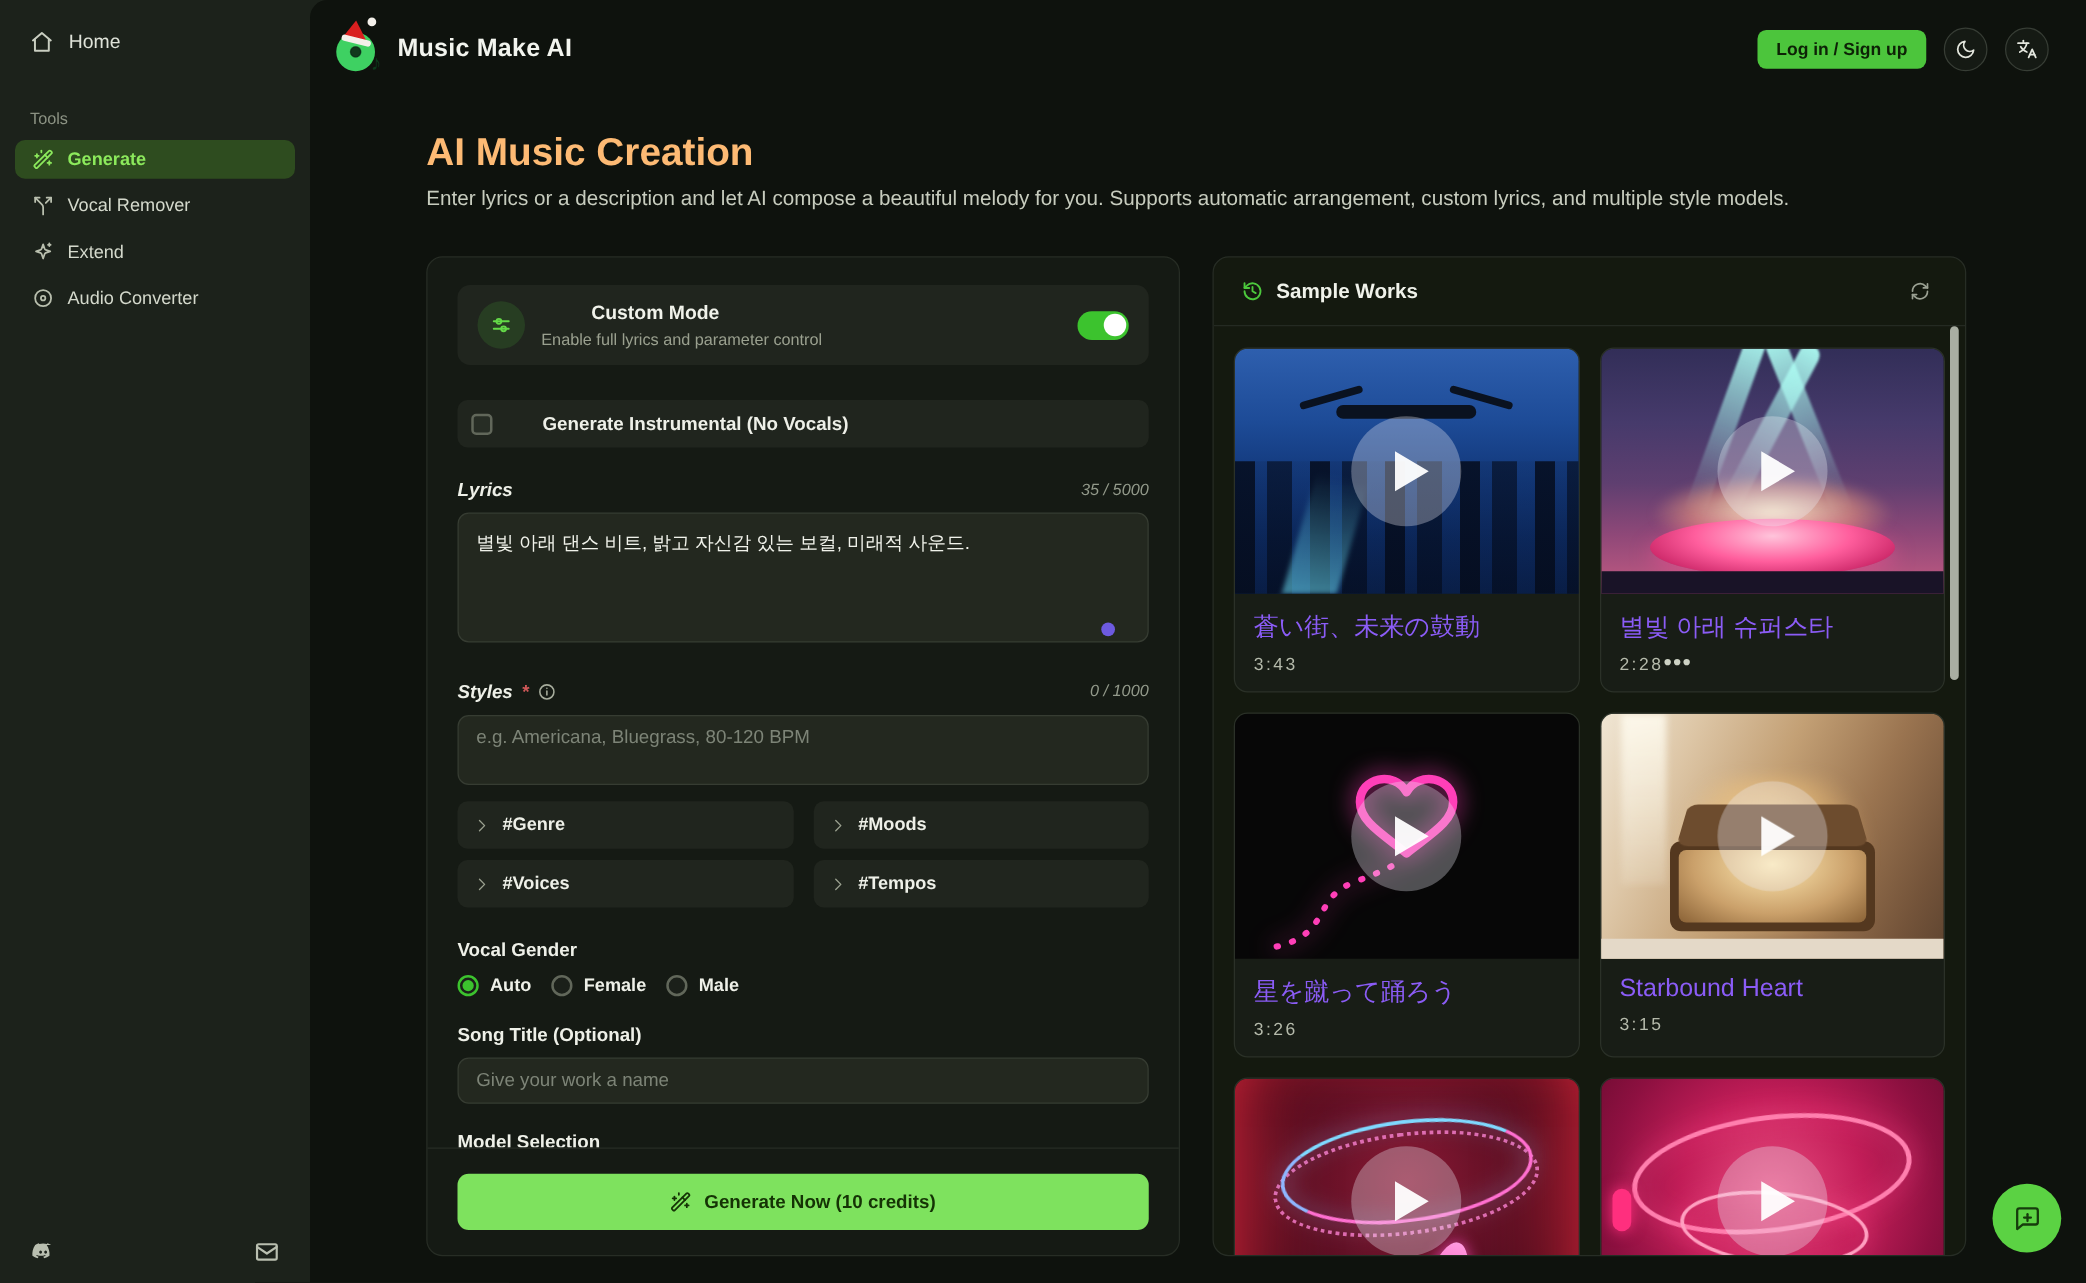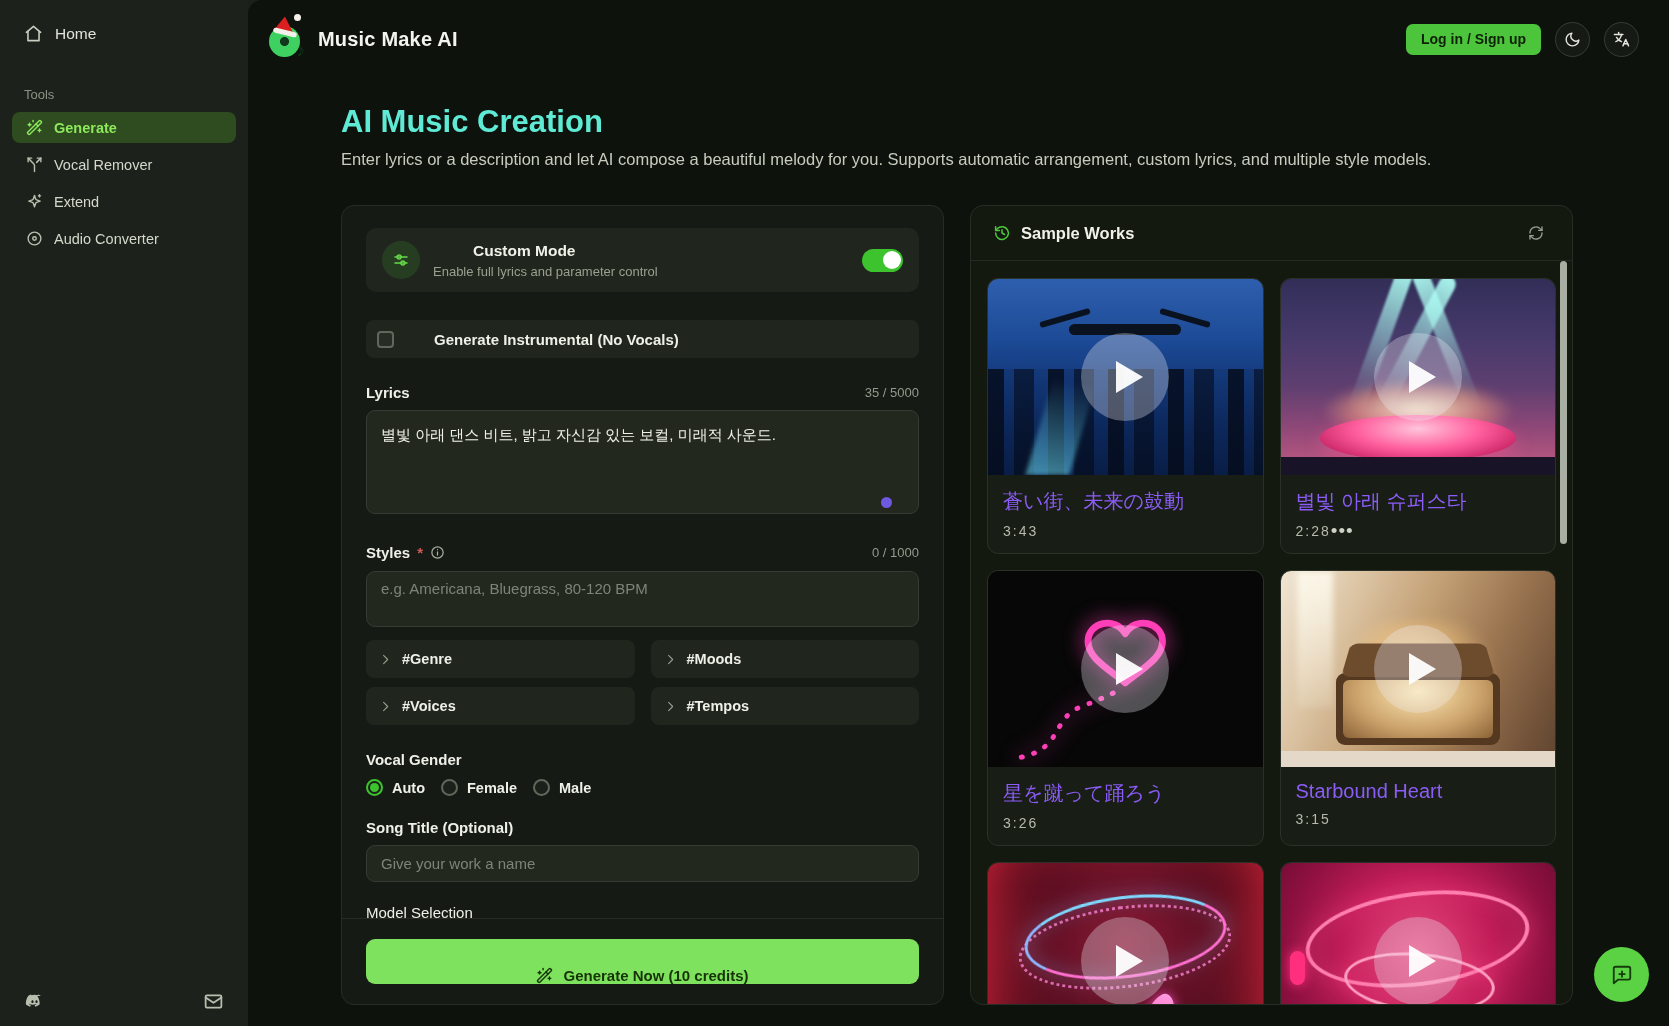--- a/index.html
+++ b/index.html
@@ -40,41 +40,41 @@
   .hat { position:absolute; top:-3px; left:8px; width:0; height:0; border-left:7px solid transparent; border-right:13px solid transparent; border-bottom:15px solid #d91f1f; transform:rotate(14deg); }
   .hat-band { position:absolute; top:10px; left:5px; width:24px; height:5px; border-radius:3px; background:#f3f0ea; transform:rotate(14deg); }
   .hat-pom { position:absolute; top:-6px; left:26px; width:7px; height:7px; border-radius:50%; background:#f3f0ea; }
   .brand { font-size:20px; font-weight:700; color:#f2f4ee; letter-spacing:.2px; }
   .hdr-right { display:flex; align-items:center; gap:14px; }
   .login-btn { background:#4cc53c; color:#0d2206; border:none; border-radius:7px; height:31px; padding:0 15px; font-size:14px; font-weight:700; font-family:inherit; cursor:pointer; }
   .round-btn { width:35px; height:35px; border-radius:50%; background:#151a14; border:1px solid #373d35; display:flex; align-items:center; justify-content:center; color:#e3e6dd; cursor:pointer; }
   .round-btn .ic { width:17px; height:17px; }
 
   .page-head { padding:26px 0 0 93px; }
-  .page-title { font-size:31px; font-weight:700; color:#5eead4; }
+  .page-title { font-size:31px; font-weight:700; color:#fdba74; }
   .page-sub { margin-top:10px; font-size:16.5px; color:#c7ccbe; }
 
   
   .form-panel { position:absolute; left:93px; top:205px; width:603px; height:800px; background:#151a14; border:1px solid #272d25; border-radius:13px; }
   .form-scroll { position:absolute; top:0; left:0; right:0; bottom:86px; overflow:hidden; padding:22px 24px 0; }
 
   .custom-card { background:#20251e; border-radius:10px; padding:13px 16px; display:flex; align-items:center; gap:13px; }
   .cm-icon { width:38px; height:38px; border-radius:50%; background:rgba(86,210,62,.14); color:#64d948; display:flex; align-items:center; justify-content:center; flex:none; }
   .cm-icon .ic { width:18px; height:18px; }
   .cm-texts { flex:1; }
   .cm-title { font-size:15.5px; font-weight:700; color:#f0f2ea;margin-left:40px; }
   .cm-sub { margin-top:4px; font-size:13px; color:#9aa08f; }
   .toggle { width:41px; height:23px; border-radius:12px; background:#3cc32e; position:relative; cursor:pointer; flex:none; }
   .toggle .knob { position:absolute; right:2.5px; top:2.5px; width:18px; height:18px; border-radius:50%; background:#ffffff; }
 
   .chk-row { margin-top:28px; background:#20251e; border-radius:8px; height:38px; display:flex; align-items:center; gap:11px; padding:0 11px; cursor:pointer; }
   .chk-box { width:17px; height:17px; border-radius:4px; border:2px solid #61675a; background:#272d25; flex:none; }
   .chk-label { font-size:15px; font-weight:700; color:#eef0e8;margin-left:29px; }
 
-  .lbl-row { display:flex; align-items:center; justify-content:space-between; }
+  .lbl-row { display:flex; align-items:flex-start; justify-content:space-between;font-style:italic; }
   .lbl { font-size:15px; font-weight:700; color:#eef0e8; display:flex; align-items:center; gap:7px; }
   .req { color:#d05858; font-weight:700; }
   .info-ic { width:15px; height:15px; color:#a7ad9d; }
   .counter { font-size:13px; color:#939a8b; }
 
   .lyrics-row { margin-top:26px; }
   .lyr-wrap { position:relative; margin-top:9px; }
   textarea.lyr {
     width:100%; height:104px; resize:none; background:#23281f; border:1px solid #363c32; border-radius:9px;
     color:#f0f2ea; font-size:15px; font-family:inherit; padding:13px 14px; line-height:1.45;
@@ -96,24 +96,24 @@
   .vg-row { margin-top:26px; }
   .radio-row { display:flex; align-items:center; gap:16px; margin-top:11px; }
   .radio { display:flex; align-items:center; gap:9px; cursor:pointer; font-size:14.5px; font-weight:700; color:#eef0e8; }
   .rb { width:17px; height:17px; border-radius:50%; border:2px solid #61675a; background:#1b201a; position:relative; flex:none; }
   .rb.on { border-color:#3cc32e; }
   .rb.on::after { content:""; position:absolute; left:50%; top:50%; width:9px; height:9px; margin:-4.5px; border-radius:50%; background:#3cc32e; }
 
   .st-row { margin-top:23px; }
   input.txt.song { height:37px; margin-top:9px; }
 
-  .ms-label { margin-top:22px; font-size:15px; font-weight:400; color:#eef0e8; }
+  .ms-label { margin-top:22px; font-size:15px; font-weight:700; color:#eef0e8; }
 
   .form-footer { position:absolute; bottom:0; left:0; right:0; height:86px; border-top:1px solid #272d25; display:flex; align-items:center; padding:0 24px; }
-  .gen-btn { flex:1; height:45px; background:#7ee25e; border:none; border-radius:9px; color:#153305; font-size:15px; font-weight:700; font-family:inherit; display:flex; align-items:flex-end; justify-content:center; gap:10px; cursor:pointer; }
+  .gen-btn { flex:1; height:45px; background:#7ee25e; border:none; border-radius:9px; color:#153305; font-size:15px; font-weight:700; font-family:inherit; display:flex; align-items:center; justify-content:center; gap:10px; cursor:pointer; }
   .gen-btn .ic { width:17px; height:17px; color:#153305; }
 
   
   .samples-panel { position:absolute; left:722px; top:205px; width:603px; height:800px; background:#14190f; border:1px solid #272d25; border-radius:13px; overflow:hidden; }
   .sp-head { height:55px; display:flex; align-items:center; gap:10px; padding:0 22px; border-bottom:1px solid #242a22; }
   .sp-head .hist { width:18px; height:18px; color:#4cc83c; }
   .sp-title { font-size:16.5px; font-weight:700; color:#f0f2ea; }
   .refresh-btn { margin-left:auto; width:28px; height:28px; background:none; border:none; color:#9aa092; cursor:pointer; display:flex; align-items:center; justify-content:center; }
   .refresh-btn .ic { width:16px; height:16px; }
 

